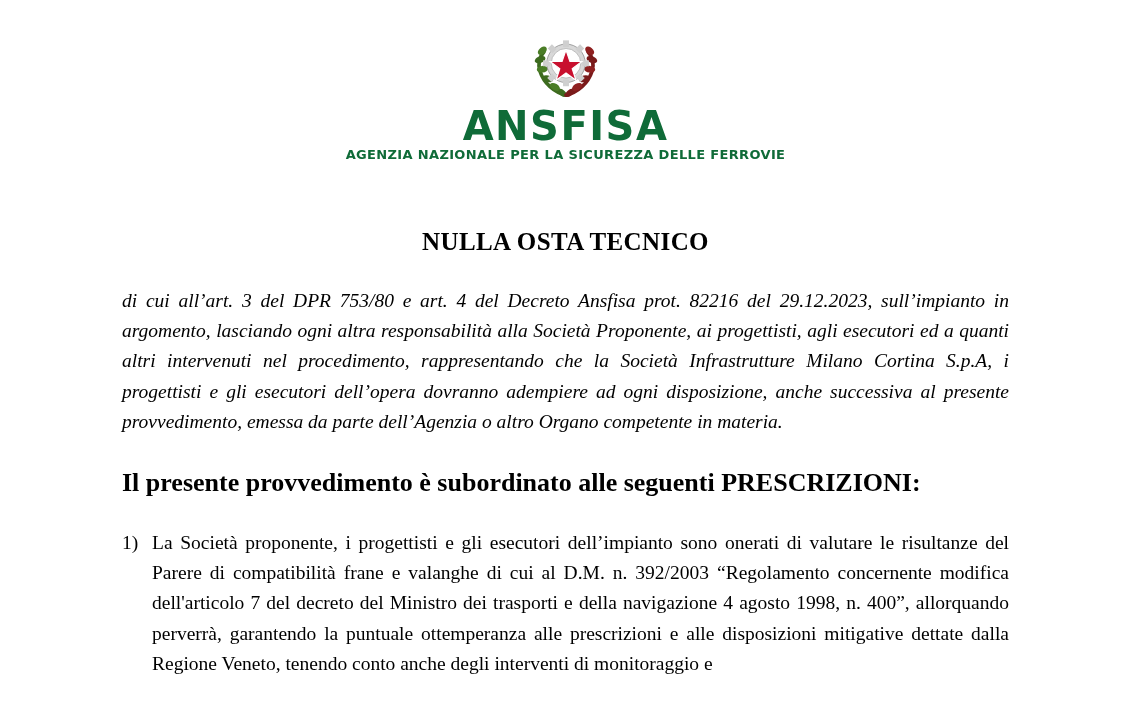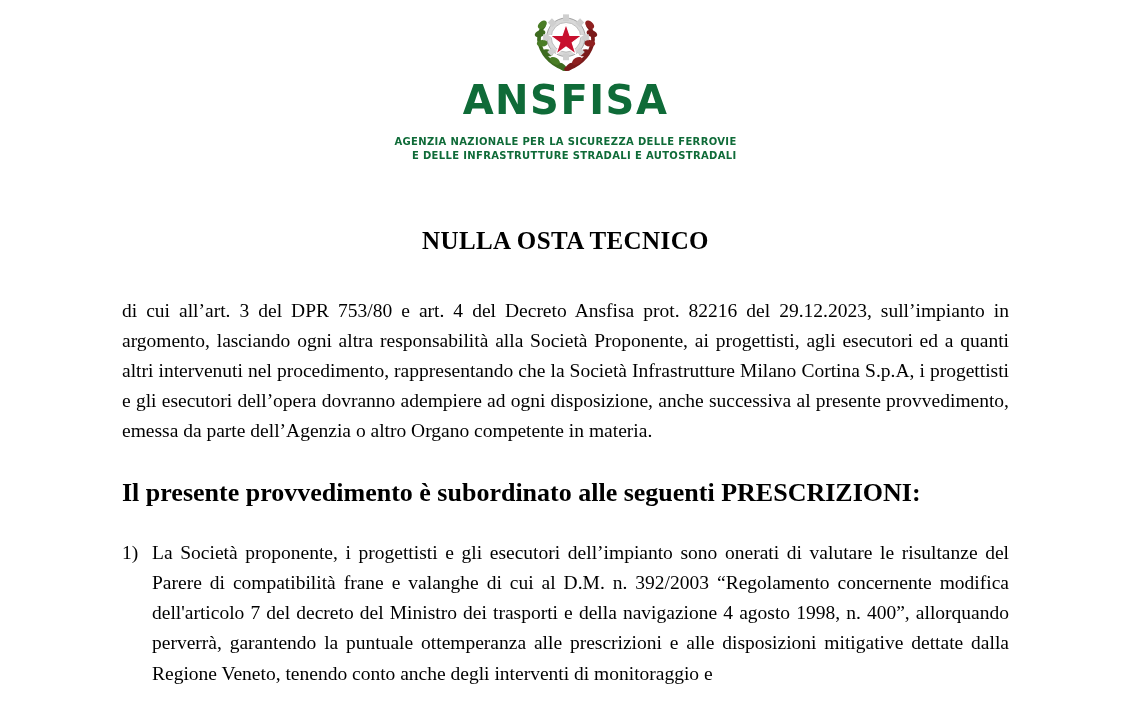--- a/index.html
+++ b/index.html
@@ -17,67 +17,68 @@
   .page {
     position: relative;
     width: 1131px;
     height: 706px;
     box-sizing: border-box;
     padding: 0 122px;
   }
 
   
   .logo-block {
-    padding-top: 4px;
+    padding-top: 30px;
     display: flex;
     flex-direction: column;
     align-items: center;
   }
   .emblem {
     width: 74px;
     height: 74px;
     display: block;
   }
   .logo-word {
     margin-top: 2px;
     font-family: "DejaVu Sans", sans-serif;
     font-weight: bold;
     font-size: 40px;
     letter-spacing: 1.5px;
     color: #0f6b38;
     line-height: 1;
   }
   .logo-sub {
-    margin-top: 15px;
+    margin-top: 0;
     font-family: "DejaVu Sans", sans-serif;
     font-weight: bold;
-    font-size: 10px;
+    font-size: 13px;
     letter-spacing: 0.35px;
     color: #0f6b38;
-    text-align: right;
+    text-align: left;
     line-height: 1.38;
   }
 
   
   .doc-title {
     margin-top: 64px;
     text-align: center;
     font-family: "Liberation Serif", serif;
     font-weight: bold;
     font-size: 25px;
     letter-spacing: 0.4px;
   }
 
   
   .body-para {
-    margin-top: 41px;
+    margin-top: 30px;
     font-size: 19.5px;
     line-height: 1.55;
     text-align: justify;
     text-justify: inter-word;
+    font-style: italic;
   }
 
   .section-heading {
     margin-top: 26px;
     font-size: 26px;
     font-weight: bold;
     line-height: 1.5;
   }
 
   .num-list {
@@ -140,21 +141,20 @@
         <rect x="27" y="60" width="8" height="9" transform="rotate(45 31 64)"></rect>
         <rect x="65" y="60" width="8" height="9" transform="rotate(-45 69 64)"></rect>
       </g>
       <circle cx="50" cy="45" r="20" fill="#ffffff" stroke="#aaaaaa" stroke-width="1"></circle>
 
       <polygon points="50,27 55.3,42.6 71.5,42.6 58.4,52.2 63.4,67.8 50,58.1 36.6,67.8 41.6,52.2 28.5,42.6 44.7,42.6" fill="#c8102e" stroke="#ffffff" stroke-width="1.6"></polygon>
     </svg>
     <div class="logo-word">ANSFISA</div>
     <div class="logo-sub">
       <div>AGENZIA NAZIONALE PER LA SICUREZZA DELLE FERROVIE</div>
-      <div>E DELLE INFRASTRUTTURE STRADALI E AUTOSTRADALI</div>
     </div>
   </div>
 
   <h1 class="doc-title">NULLA OSTA TECNICO</h1>
 
   <p class="body-para"> di cui all’art. 3 del DPR 753/80 e art. 4 del Decreto Ansfisa prot. 82216 del 29.12.2023, sull’impianto in argomento, lasciando ogni altra responsabilità alla Società Proponente, ai progettisti, agli esecutori ed a quanti altri intervenuti nel procedimento, rappresentando che la Società Infrastrutture Milano Cortina S.p.A, i progettisti e gli esecutori dell’opera dovranno adempiere ad ogni disposizione, anche successiva al presente provvedimento, emessa da parte dell’Agenzia o altro Organo competente in materia.</p>
 
   <p class="section-heading">Il presente provvedimento è subordinato alle seguenti PRESCRIZIONI:</p>
 
   <ol class="num-list">

